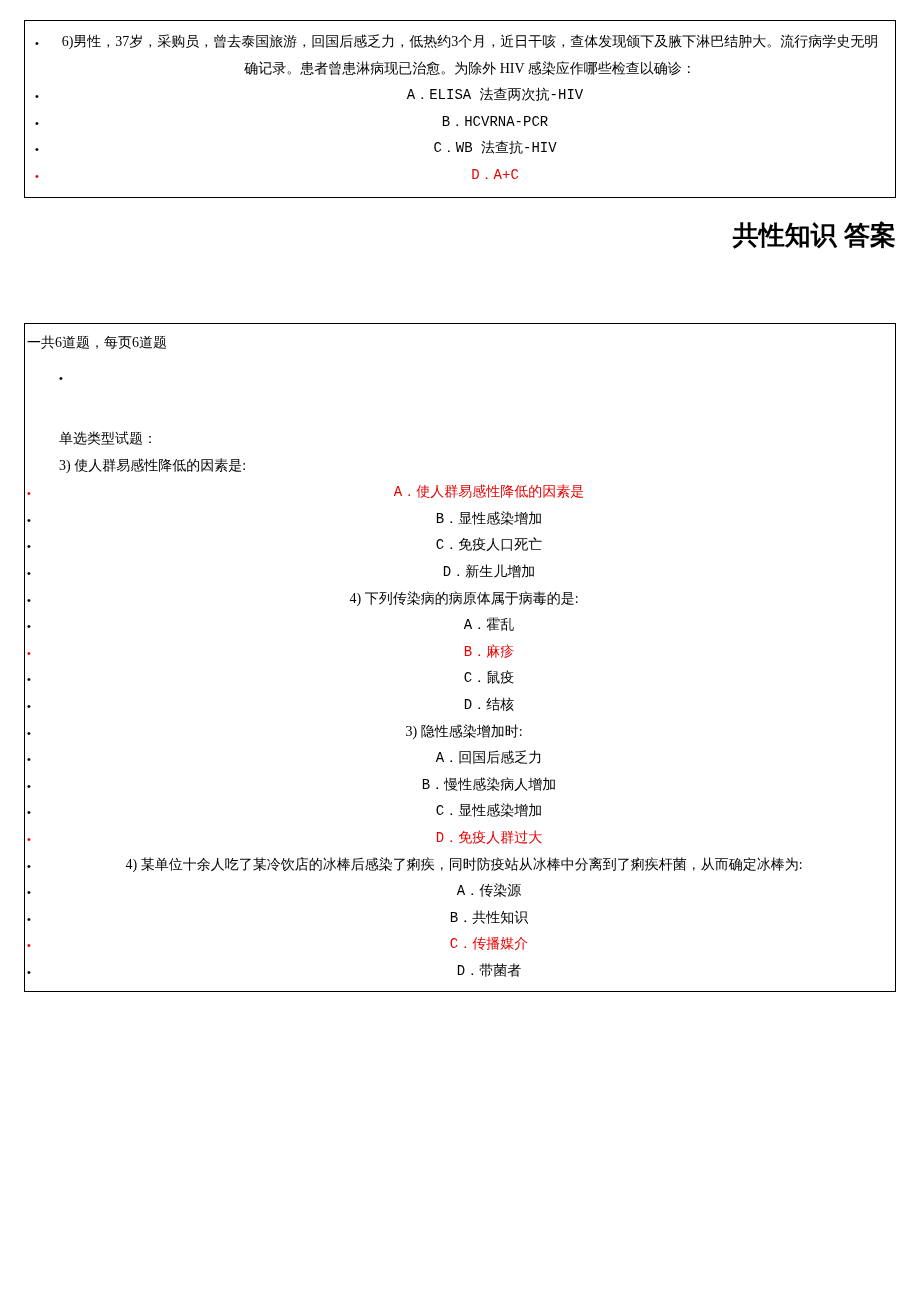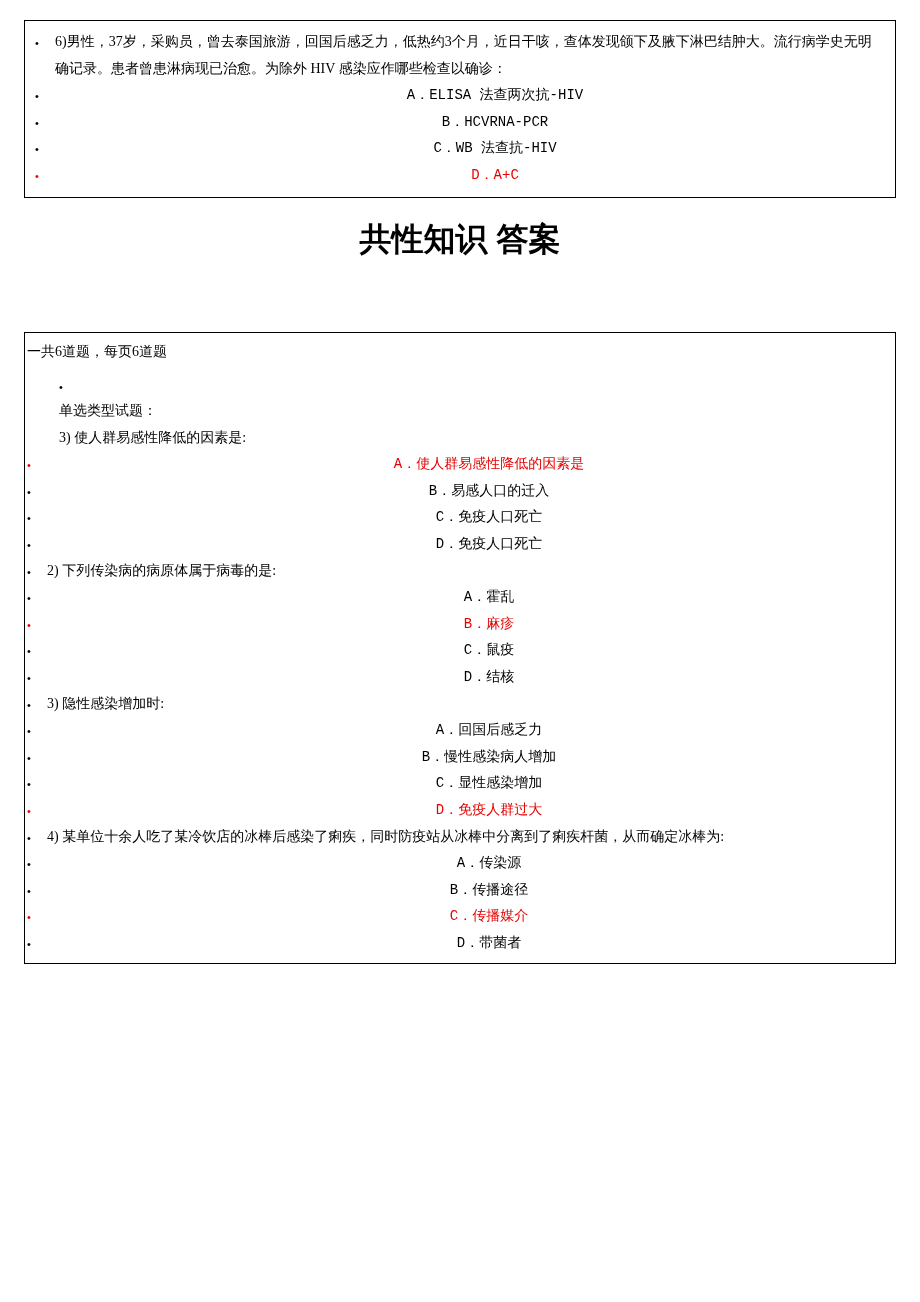--- a/index.html
+++ b/index.html
@@ -33,44 +33,46 @@
       flex-shrink: 0;
       font-family: Arial, sans-serif;
       font-size: 11px;
       padding-top: 4px;
     }
     .content {
       flex: 1;
     }
     .stem {
       padding-left: 12px;
+      text-align: center;
     }
     .option {
       padding-left: 62px;
       font-family: "SimSun", "宋体", "Courier New", monospace;
       text-align: center;
     }
     .correct {
       color: #e60000;
     }
     .section-title {
-      text-align: center;
+      text-align: right;
       font-family: "SimHei", "黑体", sans-serif;
-      font-size: 32px;
+      font-size: 26px;
       font-weight: bold;
       margin: 12px 0 70px 0;
     }
     .info-line {
       font-family: "SimSun", "宋体", serif;
       line-height: 1.9;
       margin-bottom: 12px;
     }
     .type-heading {
       padding-left: 32px;
       line-height: 1.9;
+      margin-top: 37px;
     }
     .q-stem-inline {
       padding-left: 32px;
       line-height: 1.9;
     }
     .inner-pad {
       padding: 6px 14px 6px 2px;
     }
     .single-bullet {
       padding-left: 32px;
@@ -115,34 +117,34 @@
     <div class="single-bullet">•</div>
     <div class="type-heading">单选类型试题：</div>
 
     <div class="q-stem-inline">3) 使人群易感性降低的因素是:</div>
     <div class="bullet-row correct">
       <span class="bullet">•</span>
       <span class="content option">A．使人群易感性降低的因素是</span>
     </div>
     <div class="bullet-row">
       <span class="bullet">•</span>
-      <span class="content option">B．易感人口的迁入</span>
+      <span class="content option">B．显性感染增加</span>
     </div>
     <div class="bullet-row">
       <span class="bullet">•</span>
       <span class="content option">C．免疫人口死亡</span>
     </div>
     <div class="bullet-row">
       <span class="bullet">•</span>
-      <span class="content option">D．免疫人口死亡</span>
-    </div>
-
-    <div class="bullet-row">
-      <span class="bullet">•</span>
-      <span class="content stem">2) 下列传染病的病原体属于病毒的是:</span>
+      <span class="content option">D．新生儿增加</span>
+    </div>
+
+    <div class="bullet-row">
+      <span class="bullet">•</span>
+      <span class="content stem">4) 下列传染病的病原体属于病毒的是:</span>
     </div>
     <div class="bullet-row">
       <span class="bullet">•</span>
       <span class="content option">A．霍乱</span>
     </div>
     <div class="bullet-row correct">
       <span class="bullet">•</span>
       <span class="content option">B．麻疹</span>
     </div>
     <div class="bullet-row">
@@ -178,21 +180,21 @@
     <div class="bullet-row">
       <span class="bullet">•</span>
       <span class="content stem">4) 某单位十余人吃了某冷饮店的冰棒后感染了痢疾，同时防疫站从冰棒中分离到了痢疾杆菌，从而确定冰棒为:</span>
     </div>
     <div class="bullet-row">
       <span class="bullet">•</span>
       <span class="content option">A．传染源</span>
     </div>
     <div class="bullet-row">
       <span class="bullet">•</span>
-      <span class="content option">B．传播途径</span>
+      <span class="content option">B．共性知识</span>
     </div>
     <div class="bullet-row correct">
       <span class="bullet">•</span>
       <span class="content option">C．传播媒介</span>
     </div>
     <div class="bullet-row">
       <span class="bullet">•</span>
       <span class="content option">D．带菌者</span>
     </div>
   </div>

